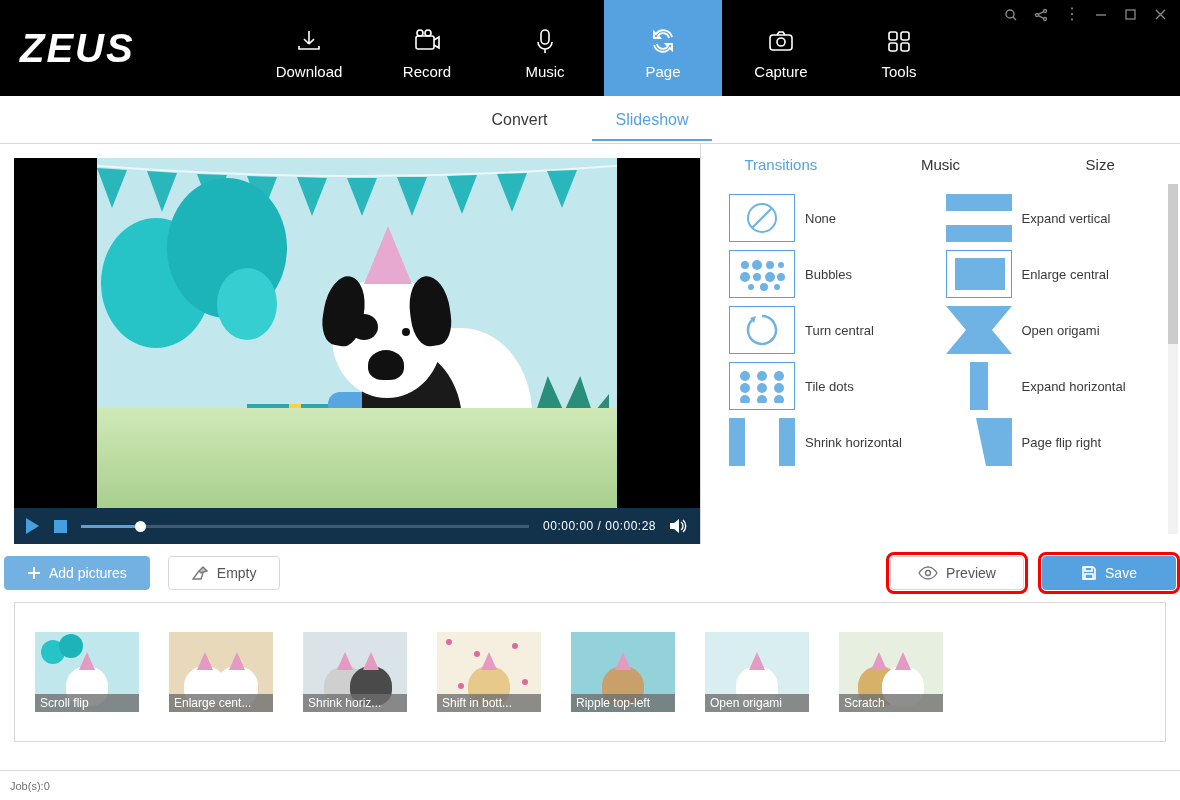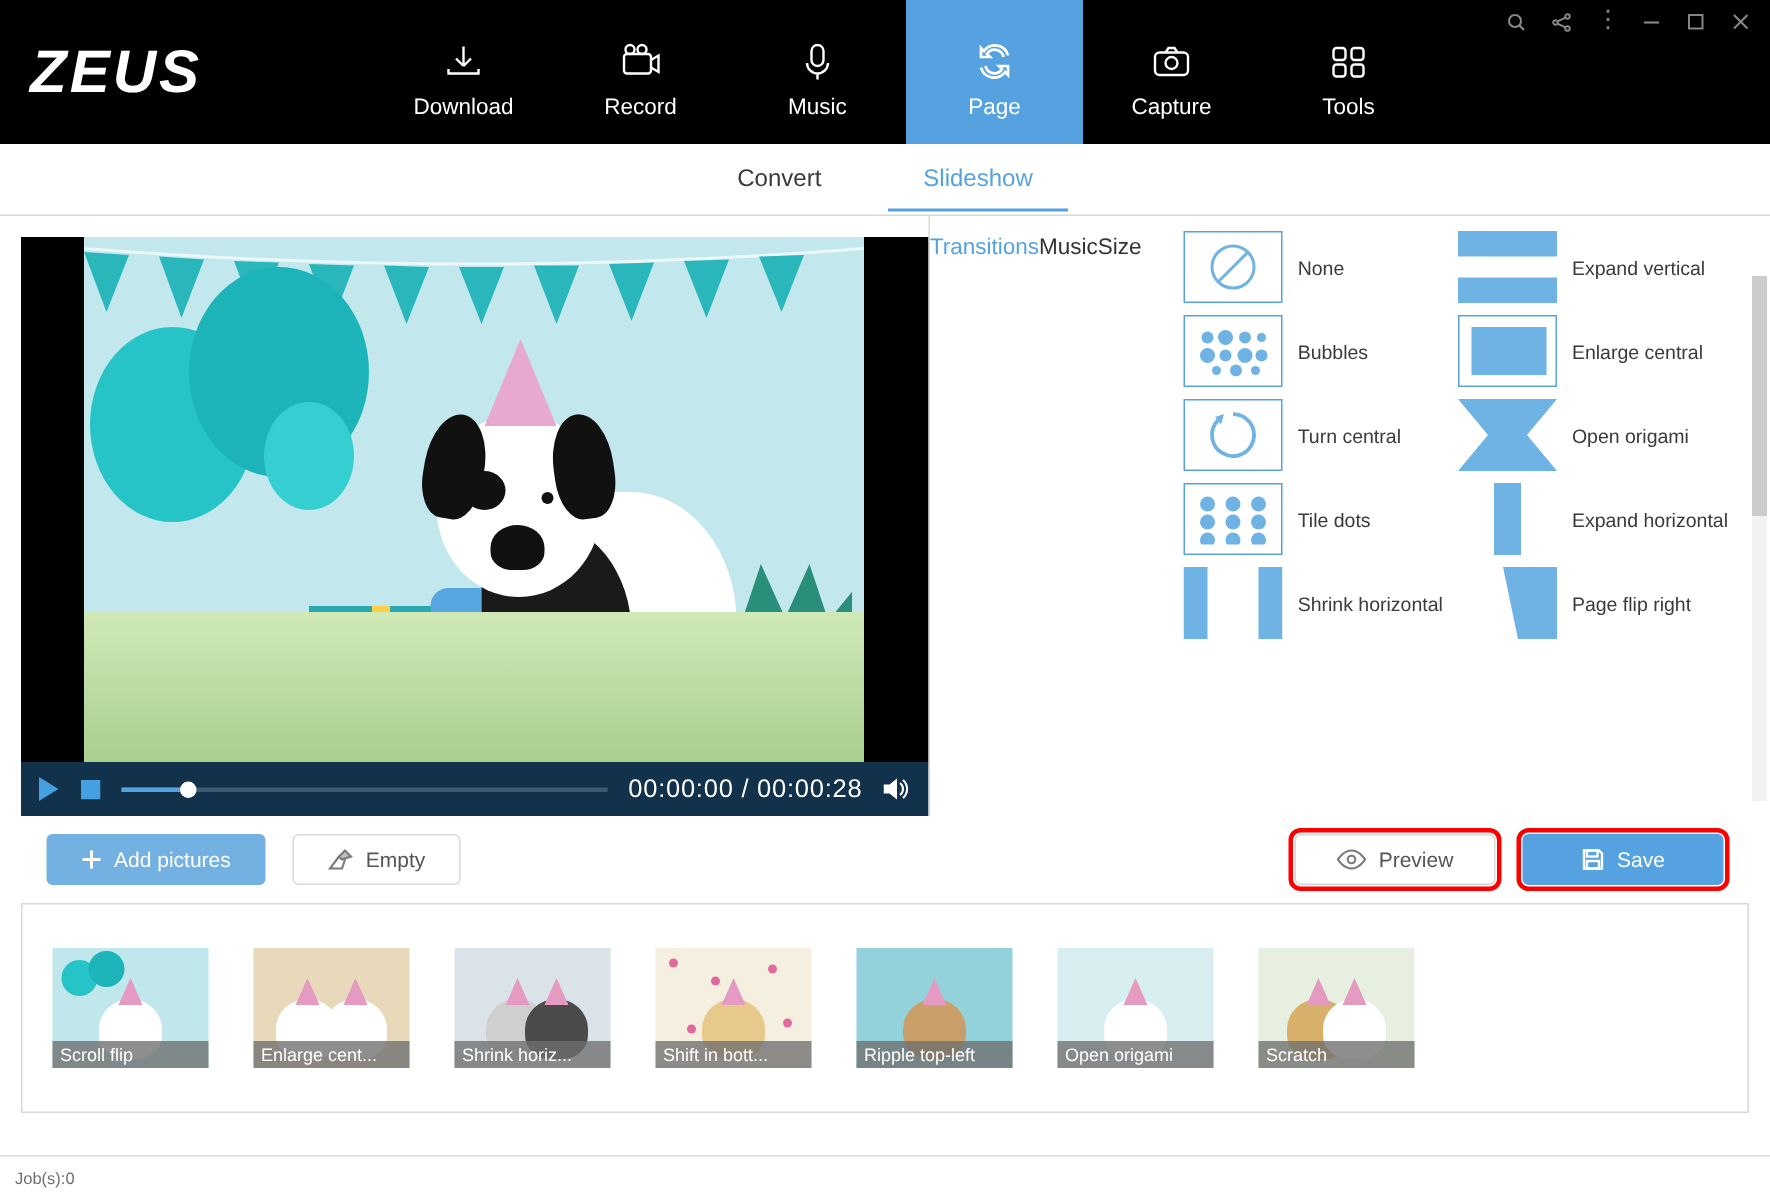--- a/index.html
+++ b/index.html
@@ -37,36 +37,36 @@
   
   
   .player{width:700px;display:flex;flex-direction:column;padding:14px 0 0 14px}
   .video{flex:1;background:#000;display:flex;justify-content:center;position:relative;overflow:hidden}
   .video-frame{width:520px;height:100%}
   .controls{height:36px;background:#11324a;display:flex;align-items:center;padding:0 12px;color:#fff;gap:14px}
   .pbtn{cursor:pointer}
   .seek{flex:1;height:3px;background:#3d5a70;position:relative}
   .seek::before{content:"";position:absolute;left:0;width:12%;height:100%;background:var(--accent)}
   .seek::after{content:"";position:absolute;left:12%;top:-4px;width:11px;height:11px;border-radius:50%;background:#fff}
-  .time{font-size:17px;font-family:monospace;letter-spacing:.5px}
-  
-  
-  .panel{flex:1;border-left:1px solid var(--border);display:flex;}
+  .time{font-size:12px;font-family:monospace;letter-spacing:.5px}
+  
+  
+  .panel{flex:1;border-left:1px solid var(--border);display:flex;flex-direction:column}
   .ptabs{height:40px;display:flex}
   .ptab{flex:1;display:flex;align-items:center;justify-content:center;font-size:15px;cursor:pointer;color:#333}
   .ptab.active{color:var(--accent)}
   .plist{flex:1;overflow-y:auto;padding:10px 28px 0;display:grid;grid-template-columns:1fr 1fr;gap:8px 10px;align-content:start;position:relative}
   .pitem{display:flex;align-items:center;gap:10px;cursor:pointer}
   .picon{width:66px;height:48px;border:1px solid var(--accent);display:flex;align-items:center;justify-content:center;flex-shrink:0;background:#fff}
   .plabel{font-size:13px;color:#3a3a3a;white-space:nowrap;overflow:hidden;text-overflow:ellipsis}
   .scrollbar-v{position:absolute;right:2px;top:40px;width:10px;height:350px;background:#f2f2f2}
   .scrollbar-v::after{content:"";position:absolute;top:0;left:0;right:0;height:160px;background:#ccc}
   
   
-  .actions{height:58px;display:flex;align-items:center;padding:0 31px;gap:18px}
+  .actions{height:58px;display:flex;align-items:center;padding:0 4px;gap:18px}
   .btn{height:34px;border:1px solid var(--border);border-radius:4px;background:#fff;display:inline-flex;align-items:center;justify-content:center;gap:8px;padding:0 22px;font-size:14px;color:#555;cursor:pointer}
   .btn.primary{background:var(--accent-soft);border-color:var(--accent-soft);color:#fff}
   .btn.blue{background:var(--accent);border-color:var(--accent);color:#fff}
   .spacer{flex:1}
   .hl{outline:3px solid var(--hl);outline-offset:1px}
   
   
   .strip{margin:0 14px;border:1px solid var(--border);height:140px;padding:20px;display:flex;gap:30px;align-items:center;overflow:hidden}
   .thumb{width:104px;height:80px;position:relative;cursor:pointer;flex-shrink:0}
   .thumb-img{width:100%;height:100%}

